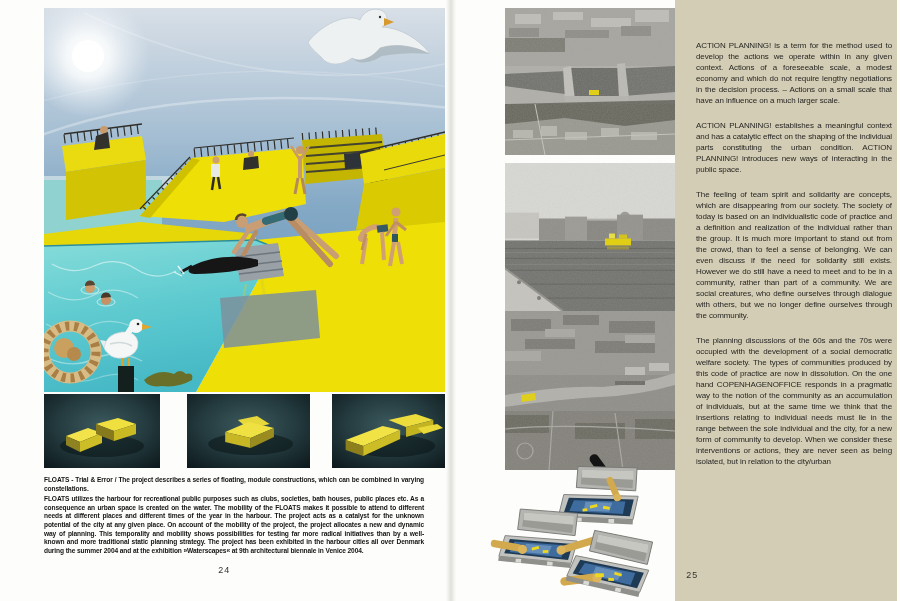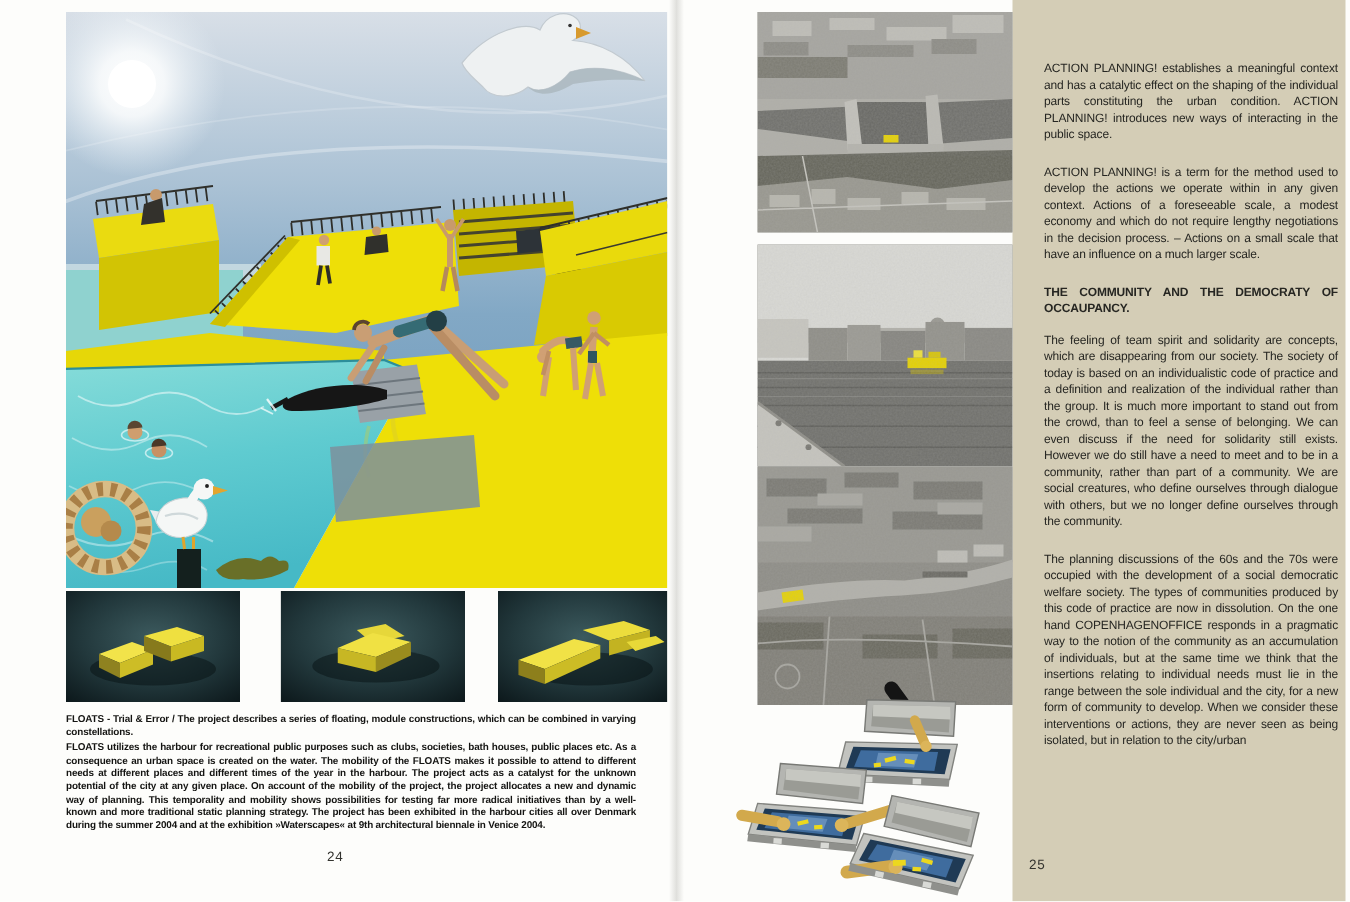--- a/index.html
+++ b/index.html
@@ -9,21 +9,21 @@
   
   .hero{position:absolute;left:44px;top:8px;width:401px;height:384px;overflow:hidden;}
   .thumb{position:absolute;top:394px;height:74px;overflow:hidden;}
   .thumb svg{display:block;width:100%;height:100%;}
   .t1{left:44px;width:116px;}
   .t2{left:187px;width:123px;}
   .t3{left:332px;width:113px;}
   .caption{position:absolute;left:44px;top:476px;width:380px;color:#141412;
            font-size:6.6px;line-height:8.6px;font-weight:bold;text-align:justify;letter-spacing:-0.1px;}
   .caption p{margin:0 0 2px 0;}
-  .pagenum{position:absolute;font-size:9px;color:#33332f;letter-spacing:0.5px;}
+  .pagenum{position:absolute;font-size:9px;color:#33332f;letter-spacing:0.5px;font-family:Liberation Mono, monospace;}
   .pn-left{left:218px;top:566px;}
   .pn-right{left:660px;top:571px;margin-left:26px;}
 
   
   .gutter{position:absolute;left:446px;top:0;width:10px;height:601px;
           background:linear-gradient(to right,rgba(255,255,255,0),rgba(90,90,80,0.18),rgba(255,255,255,0));}
 
   
   .beige{position:absolute;left:675px;top:0;width:222px;height:601px;background:#d4cdb6;}
   .photo{position:absolute;left:505px;width:170px;overflow:hidden;background:#9a9994;}
@@ -460,22 +460,21 @@
         <rect x="30" y="47" width="9" height="4" fill="#ecd81e" transform="rotate(-6 34 49)"></rect>
         <rect x="50" y="45" width="8" height="3" fill="#ecd81e" transform="rotate(12 54 46)"></rect>
         <rect x="44" y="51" width="6" height="3" fill="#ecd81e"></rect>
         <polygon points="0,52 78,64 77,69 -1,57" fill="#8f908c"></polygon>
         <rect x="18" y="56" width="6" height="4" fill="#d9dad6" transform="rotate(7 21 58)"></rect>
         <rect x="52" y="61" width="6" height="4" fill="#d9dad6" transform="rotate(7 55 63)"></rect>
       </svg>
     </div>
 
     <div class="col">
+      <p>ACTION PLANNING! is a term for the method used to develop the actions we operate within in any given context. Actions of a foreseeable scale, a modest economy and which do not require lengthy negotiations in the decision process. – Actions on a small scale that have an influence on a much larger scale.</p>
       <p>ACTION PLANNING! establishes a meaningful context and has a catalytic effect on the shaping of the individual parts constituting the urban condition. ACTION PLANNING! introduces new ways of interacting in the public space.</p>
-      <p>ACTION PLANNING! is a term for the method used to develop the actions we operate within in any given context. Actions of a foreseeable scale, a modest economy and which do not require lengthy negotiations in the decision process. – Actions on a small scale that have an influence on a much larger scale.</p>
-      <p class="hd">THE COMMUNITY AND THE DEMOCRATY OF OCCAUPANCY.</p>
       <p>The feeling of team spirit and solidarity are concepts, which are disappearing from our society. The society of today is based on an individualistic code of practice and a definition and realization of the individual rather than the group. It is much more important to stand out from the crowd, than to feel a sense of belonging. We can even discuss if the need for solidarity still exists. However we do still have a need to meet and to be in a community, rather than part of a community. We are social creatures, who define ourselves through dialogue with others, but we no longer define ourselves through the community.</p>
       <p class="last">The planning discussions of the 60s and the 70s were occupied with the development of a social democratic welfare society. The types of communities produced by this code of practice are now in dissolution. On the one hand COPENHAGENOFFICE responds in a pragmatic way to the notion of the community as an accumulation of individuals, but at the same time we think that the insertions relating to individual needs must lie in the range between the sole individual and the city, for a new form of community to develop. When we consider these interventions or actions, they are never seen as being isolated, but in relation to the city/urban</p>
     </div>
 
     <div class="pagenum pn-right">25</div>
   </div>
 </div>
 
 </body></html>

